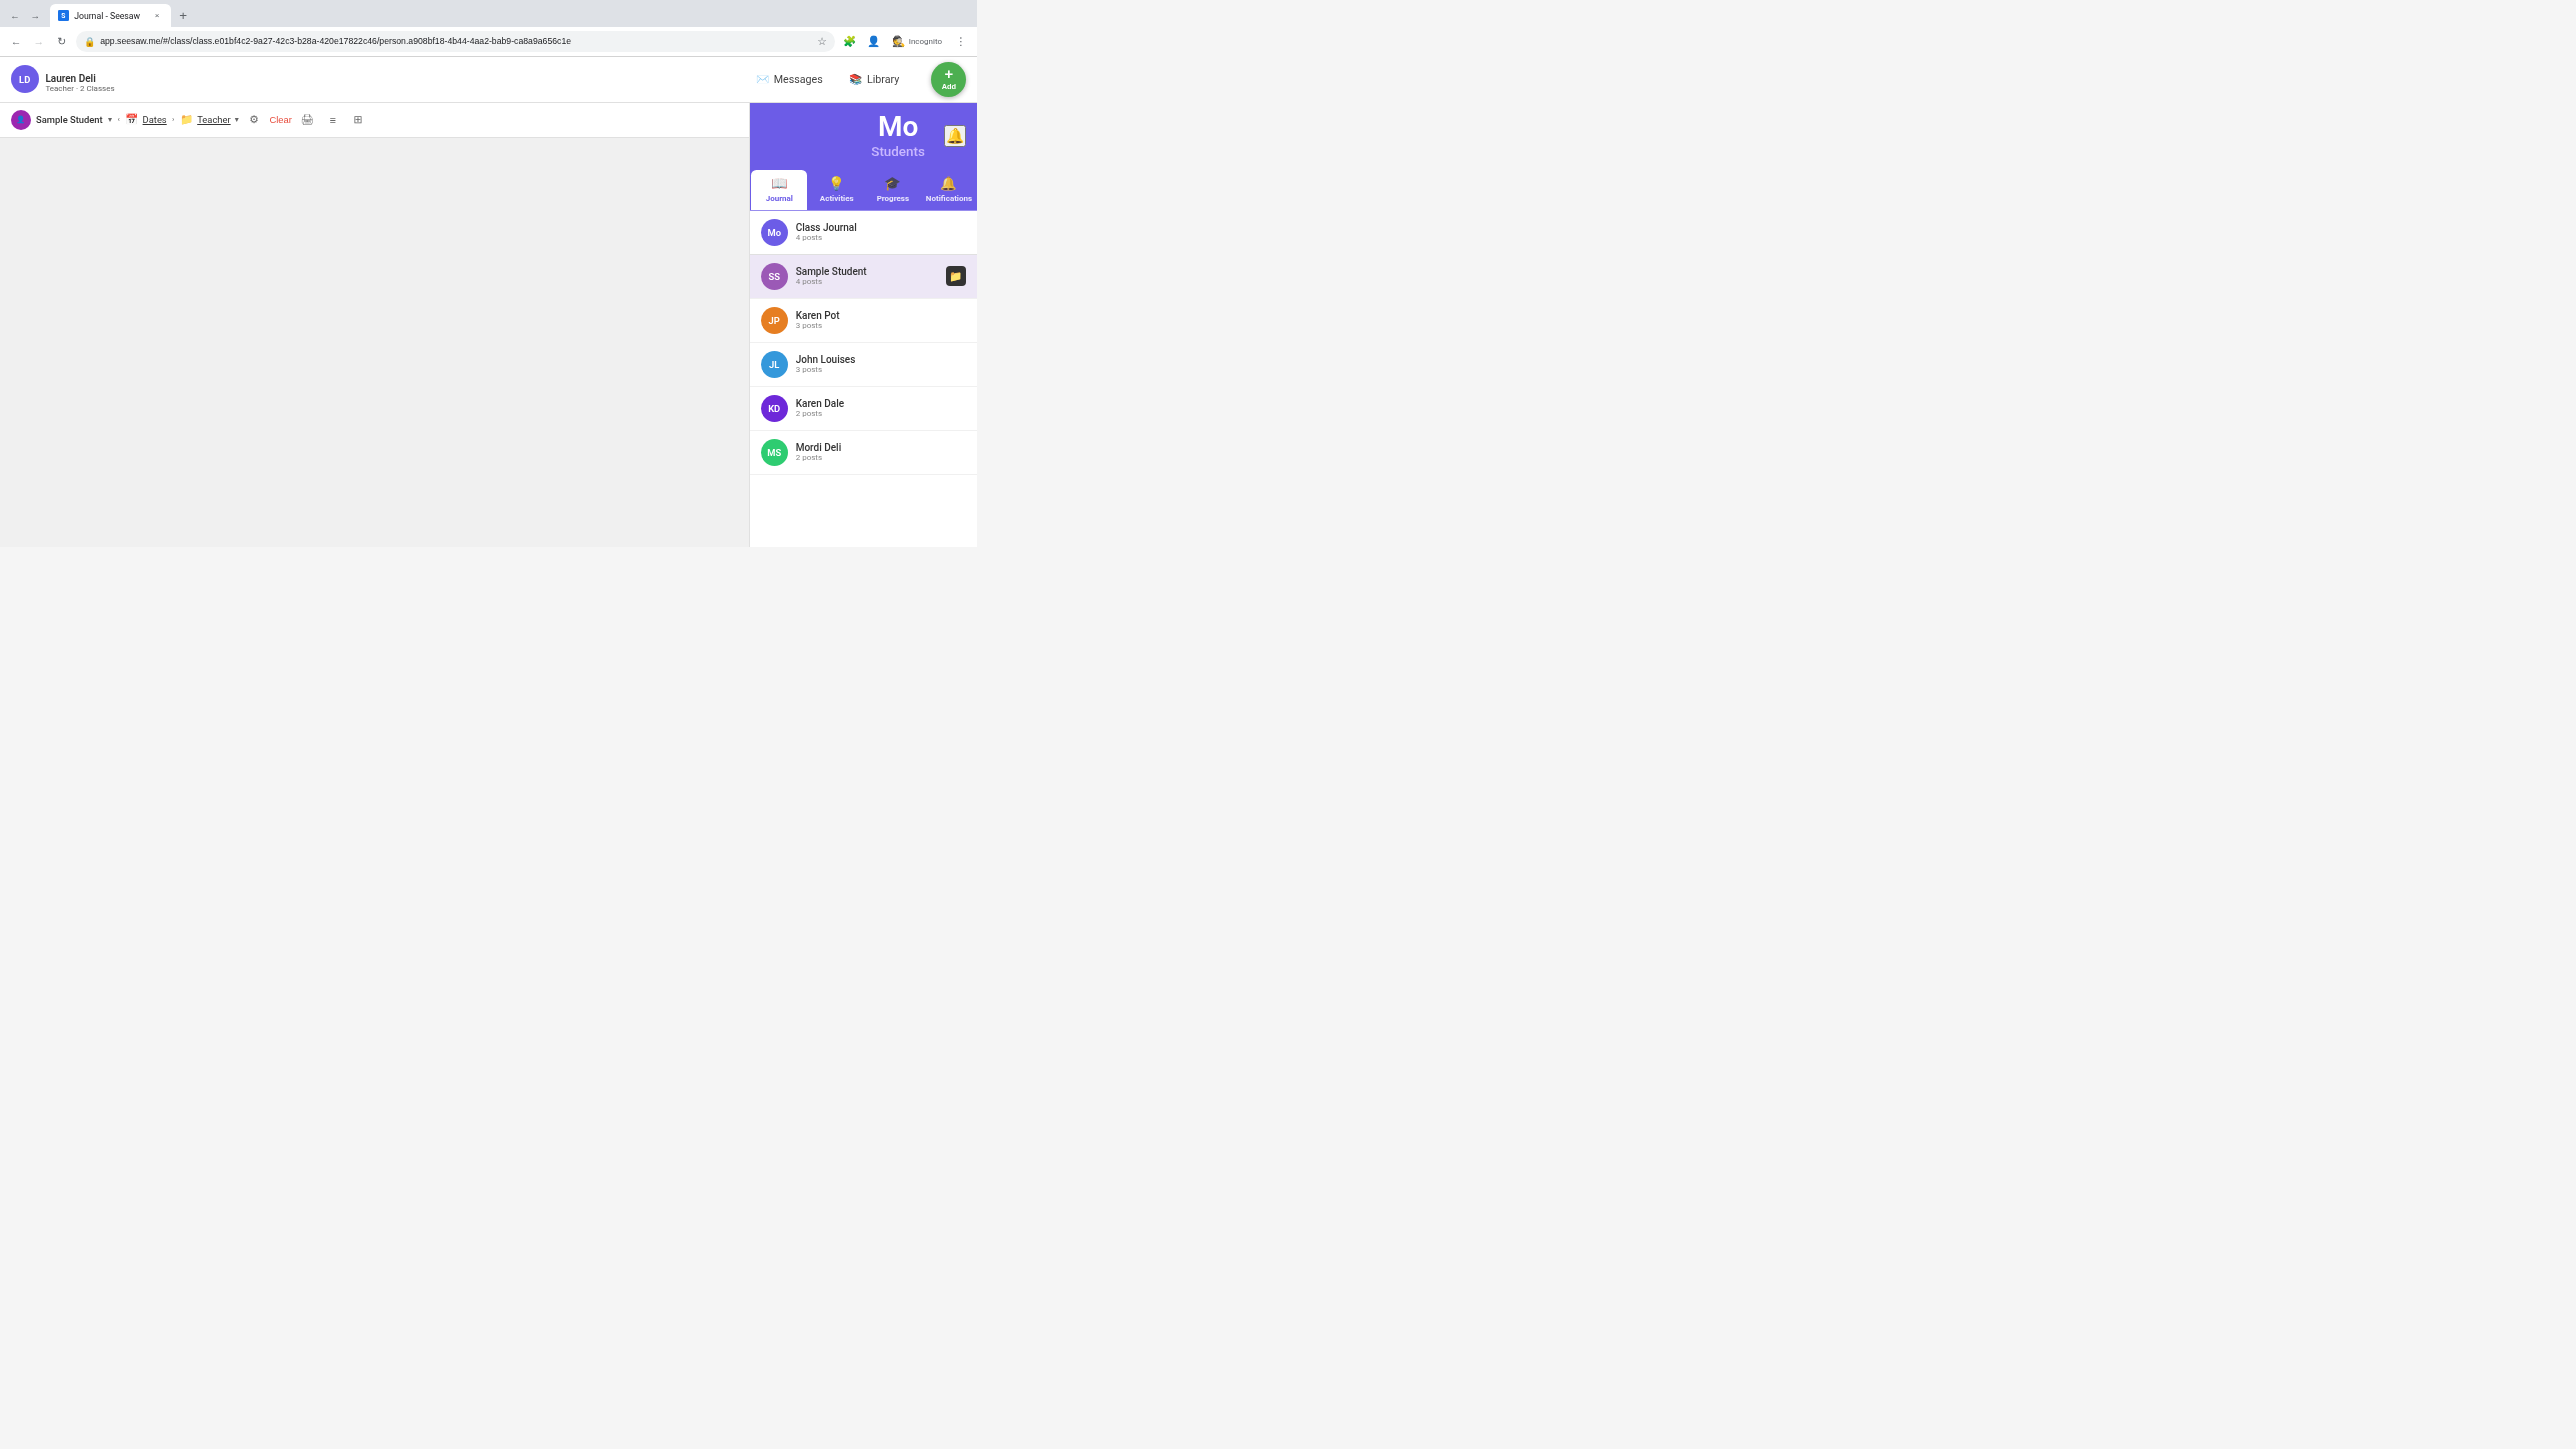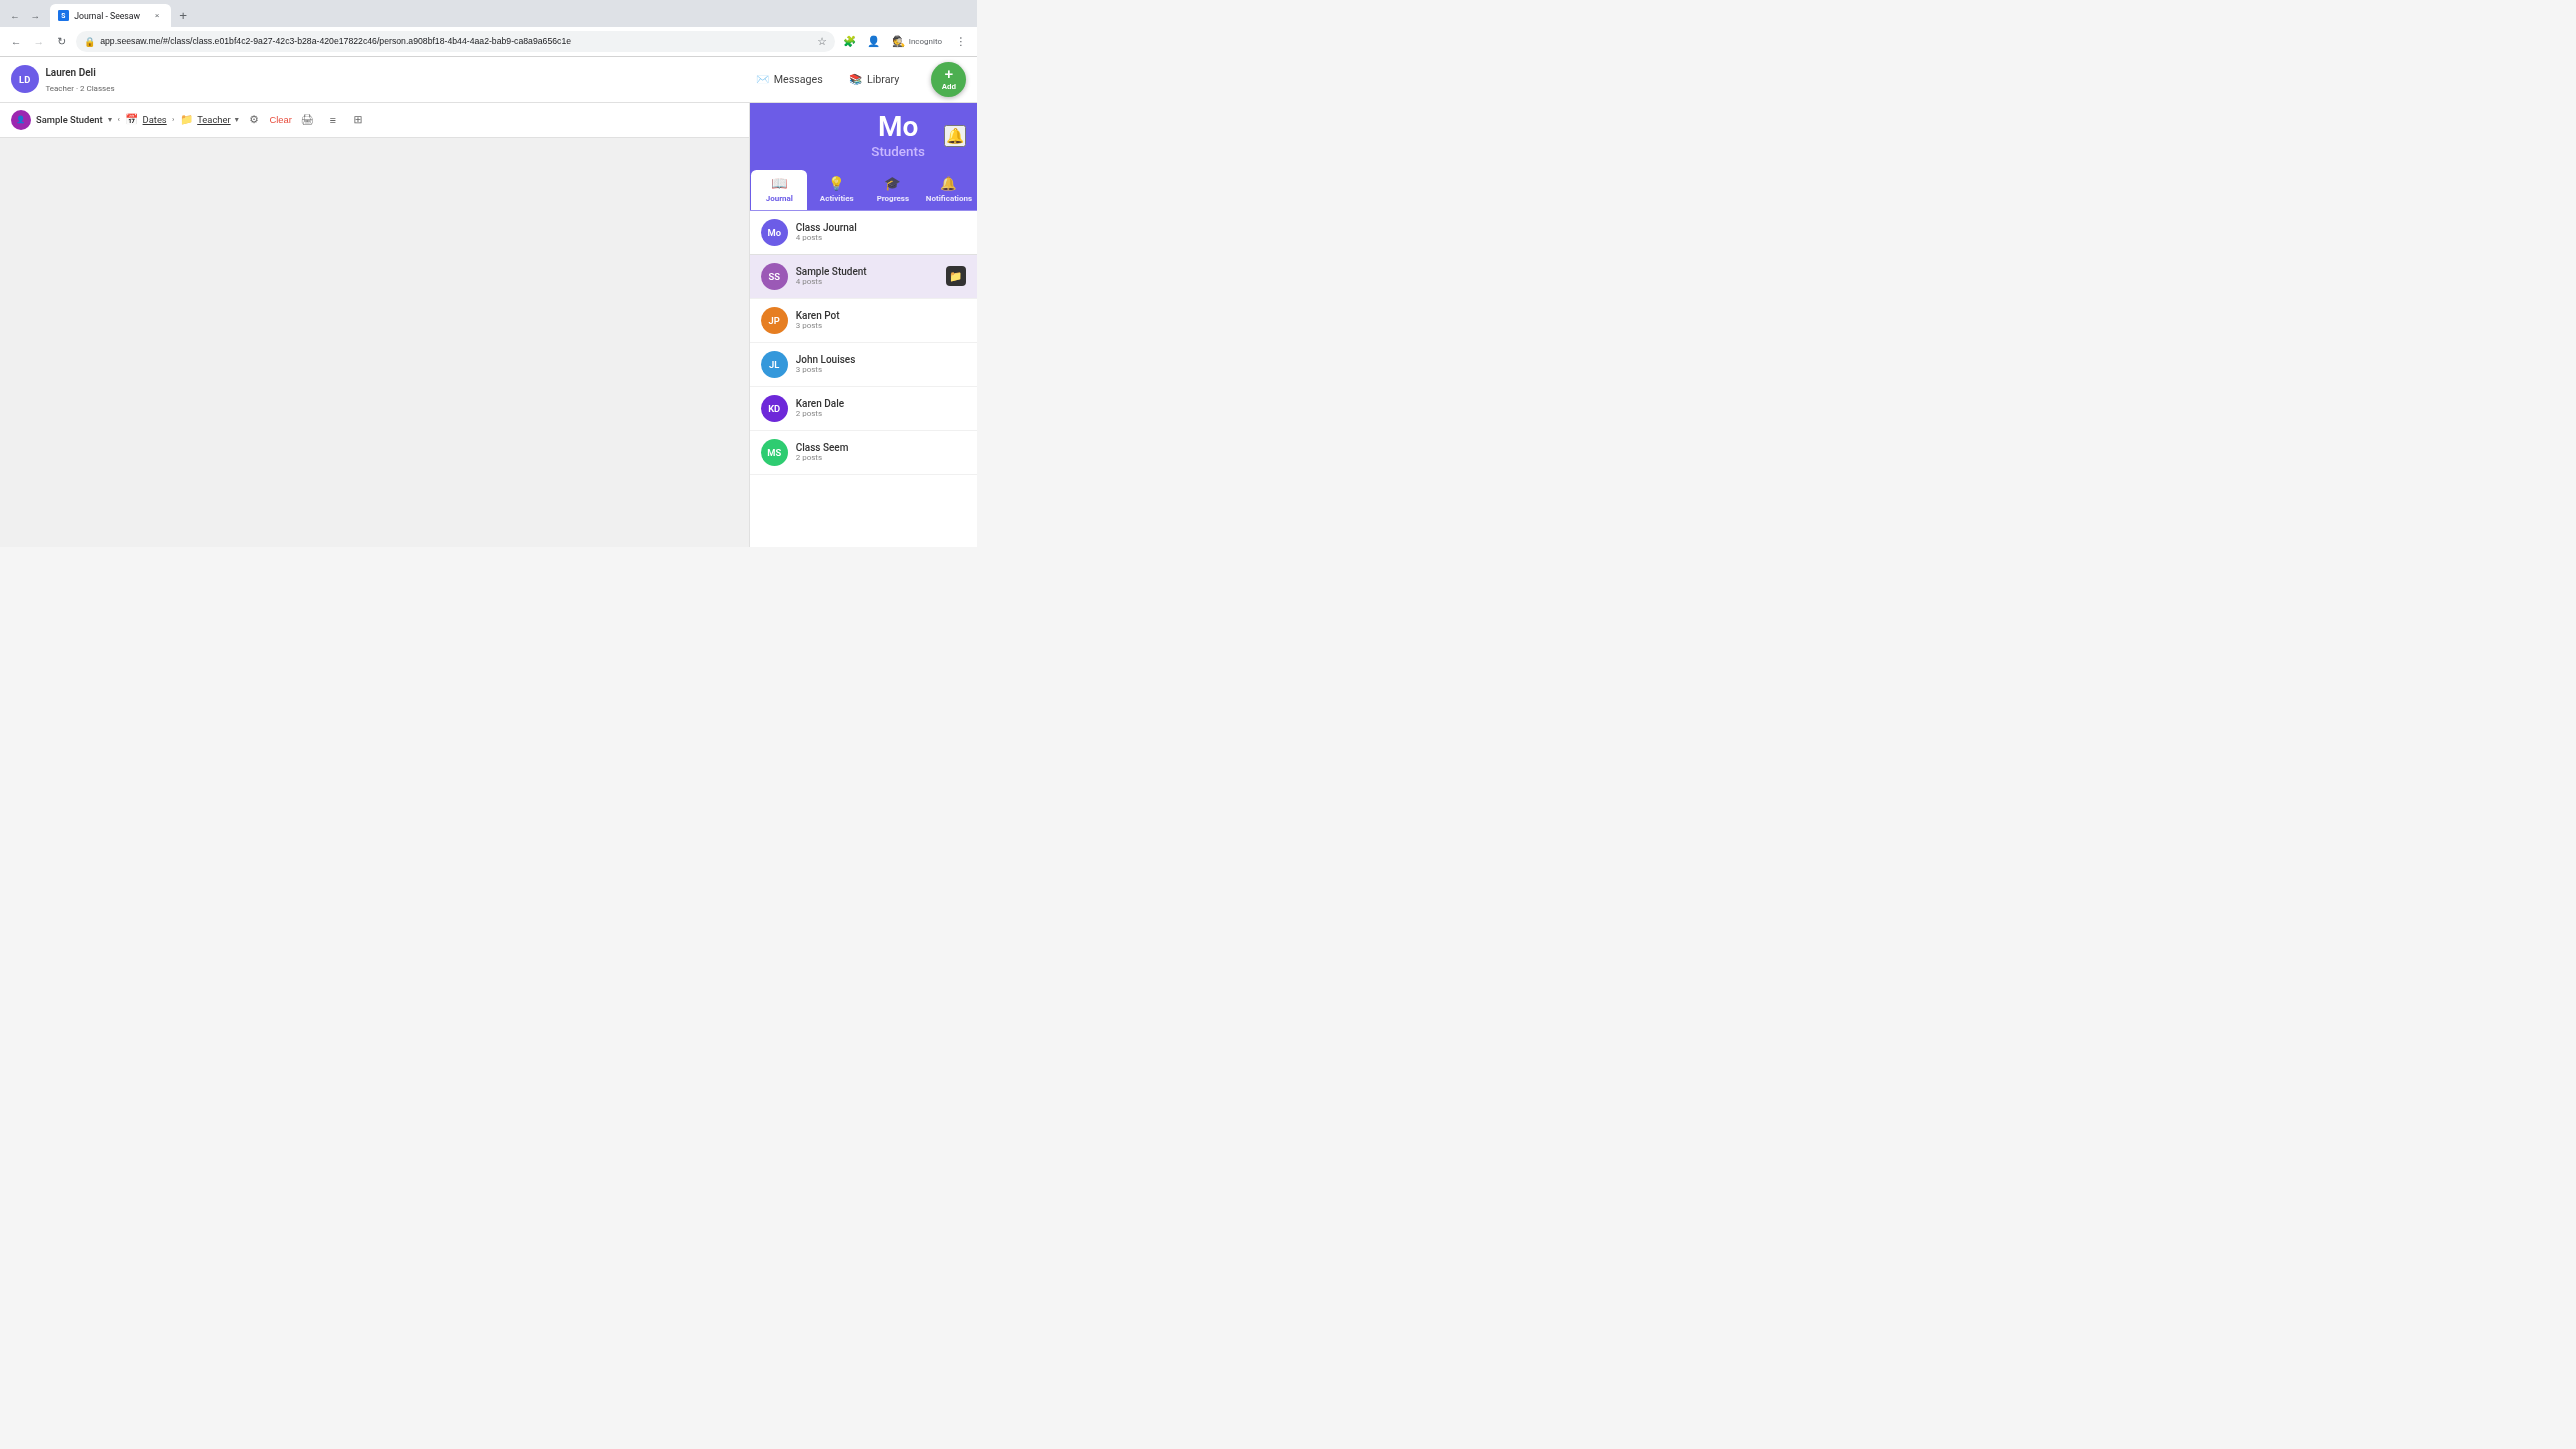--- a/index.html
+++ b/index.html
@@ -21,21 +21,21 @@
     .addr-right { display: flex; gap: 2.7px; align-items: center; }
     .addr-icon-btn { width: 21.5px; height: 21.5px; border-radius: 50%; border: none; background: transparent; cursor: pointer; color: #5f6368; font-size: 10.7px; display: flex; align-items: center; justify-content: center; }
     .incognito-badge { display: flex; align-items: center; gap: 2.7px; font-size: 8px; color: #5f6368; padding: 2.7px 5.4px; border-radius: 2.7px; }
 
     
     .app { display: flex; flex-direction: column; height: calc(100vh - 56px); }
     .top-bar { display: flex; align-items: center; height: 46px; background: #fff; padding: 0 10.7px; border-bottom: 0.7px solid #e0e0e0; gap: 10.7px; }
     .user-info { display: flex; align-items: flex-end; gap: 6.7px; }
     .user-avatar { width: 28px; height: 28px; border-radius: 50%; background: #6c5ce7; display: flex; align-items: center; justify-content: center; color: white; font-weight: bold; font-size: 9.4px; }
     .user-name { font-size: 10px; font-weight: 600; color: #333; }
-    .user-role { font-size: 8px; color: #666; margin-top: 6px; }
+    .user-role { font-size: 8px; color: #666; }
     .top-nav { display: flex; gap: 16px; margin-left: auto; margin-right: 16px; }
     .top-nav-item { display: flex; align-items: center; gap: 4px; font-size: 10.7px; color: #444; cursor: pointer; padding: 2.7px 5.4px; border-radius: 2.7px; }
     .add-btn { width: 35px; height: 35px; border-radius: 50%; background: #4caf50; border: none; cursor: pointer; display: flex; align-items: center; justify-content: center; flex-direction: column; color: white; font-size: 7.4px; font-weight: bold; box-shadow: 0 1.3px 5.4px rgba(0,0,0,0.3); }
     .add-btn .plus { font-size: 14.8px; line-height: 1; }
 
     
     .main-content { display: flex; flex: 1; overflow: hidden; }
 
     
     .center-area { flex: 1; background: #f0f0f0; position: relative; }
@@ -273,21 +273,21 @@
           <div class="avatar" style="background: #6d28d9;">KD</div>
           <div class="info">
             <div class="name">Karen Dale</div>
             <div class="posts">2 posts</div>
           </div>
         </div>
 
         <div class="student-item">
           <div class="avatar" style="background: #2ecc71;">MS</div>
           <div class="info">
-            <div class="name">Class Seem</div>
+            <div class="name">Mordi Deli</div>
             <div class="posts">2 posts</div>
           </div>
         </div>
 
       </div>
 
       <div class="sidebar-footer">
         <div class="footer-btn">
           <div class="circle-plus">+</div>
           <span>Students</span>

